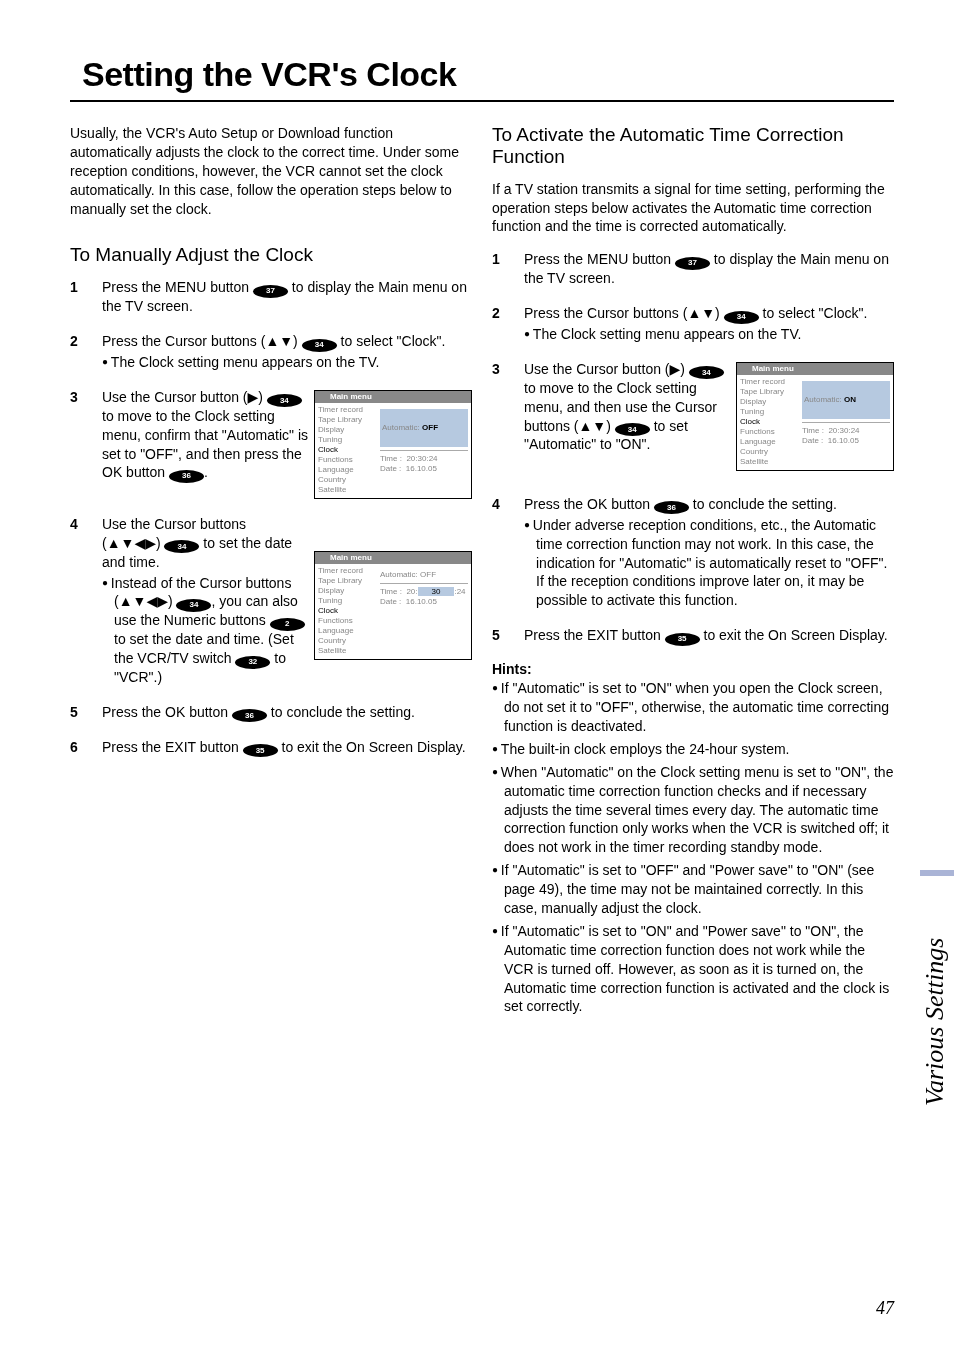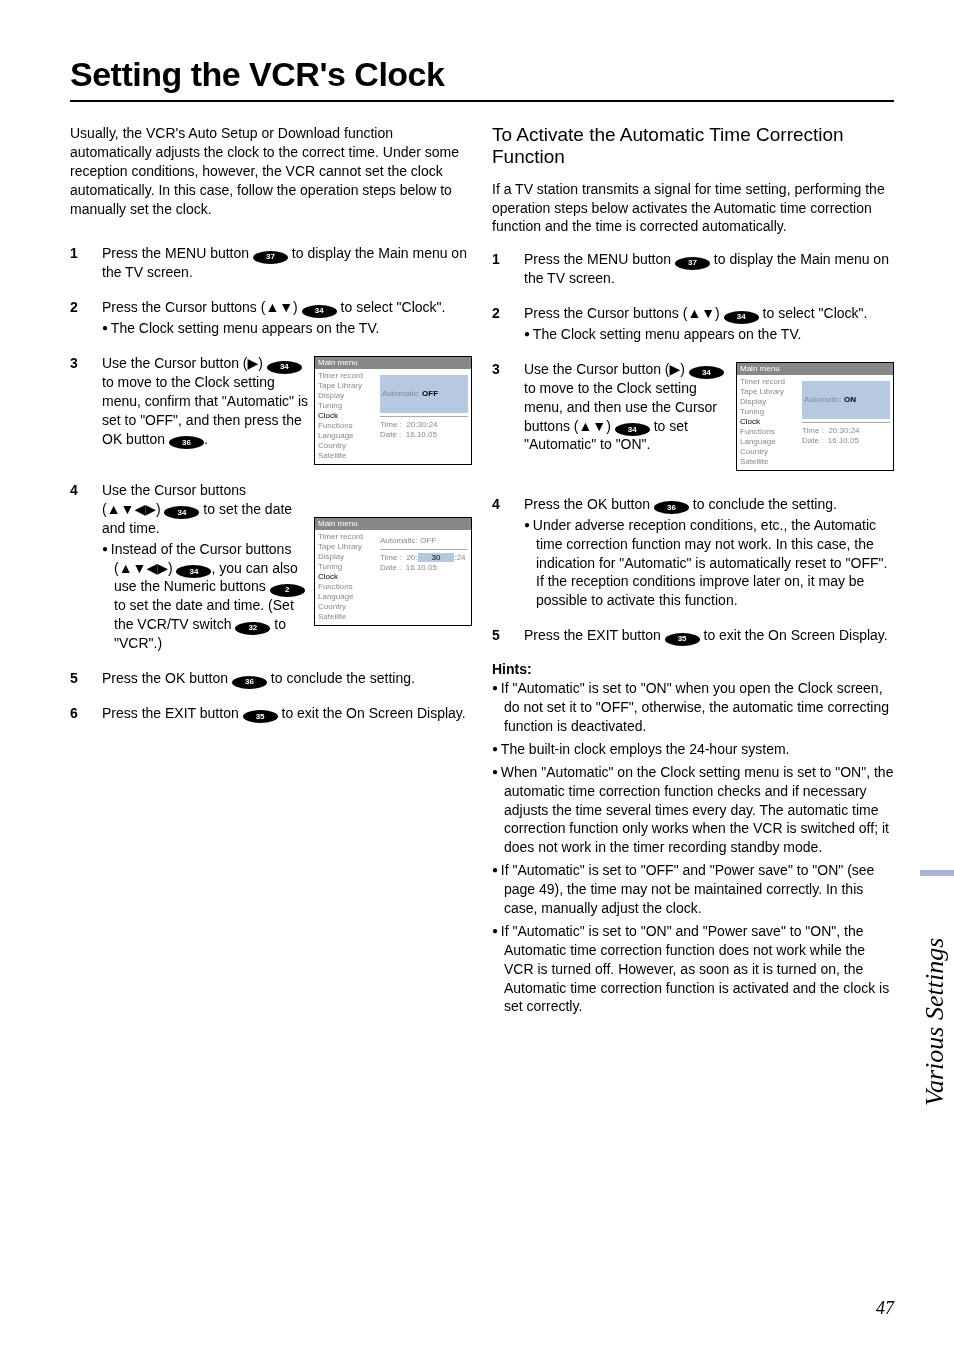--- a/index.html
+++ b/index.html
@@ -16,21 +16,21 @@
   .page {
     padding: 55px 60px 40px 70px;
     box-sizing: border-box;
     width: 100%;
     height: 100%;
     position: relative;
   }
   h1.title {
     font-size: 34px;
     font-weight: bold;
-    margin: 0 0 6px 0;
+    margin: 0 0 6px 12px;
     letter-spacing: -0.5px;
   }
   .title-rule {
     border: none;
     border-top: 2px solid #000;
     margin: 0 0 22px 0;
   }
   .columns {
     display: flex;
     gap: 20px;
@@ -127,22 +127,22 @@
     line-height: 1.25;
     background: #fff;
     margin-top: 2px;
     float: right;
     margin-left: 6px;
   }
   .menu-fig.in-right { margin-bottom: 8px; }
   .menu-fig .hdr {
     background: #888;
     color: #fff;
-    padding: 1px 3px;
-    font-weight: normal;
+    padding: 1px 15px;
+    font-weight: bold;
     font-size: 8px;
   }
   .menu-fig .mbody {
     display: flex;
     padding: 2px 3px 3px 3px;
     gap: 4px;
   }
   .menu-fig .mleft {
     flex: 0 0 58px;
     color: #888;
@@ -199,20 +199,21 @@
 
 <div class="page">
   <h1 class="title">Setting the VCR's Clock</h1>
   <hr class="title-rule">
 
   <div class="columns">
 
     <div class="col">
       <div class="intro">Usually, the VCR's Auto Setup or Download function automatically adjusts the clock to the correct time. Under some reception conditions, however, the VCR cannot set the clock automatically. In this case, follow the operation steps below to manually set the clock.</div>
 
+      <h2 class="subhead">To Manually Adjust the Clock</h2>
 
       <ol class="steps">
         <li>
           <span class="num">1</span>
           <div class="body">
             <span>Press the MENU button </span><span class="circ">37</span><span> to display the Main menu on the TV screen.</span>
           </div>
         </li>
         <li>
           <span class="num">2</span>

